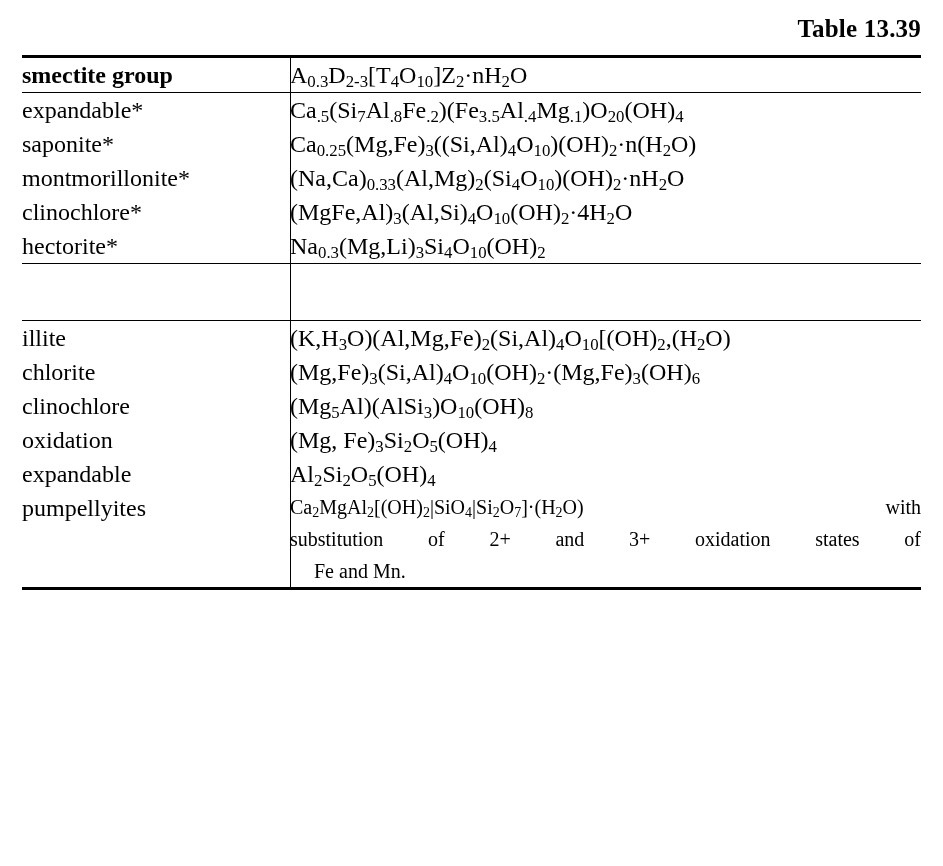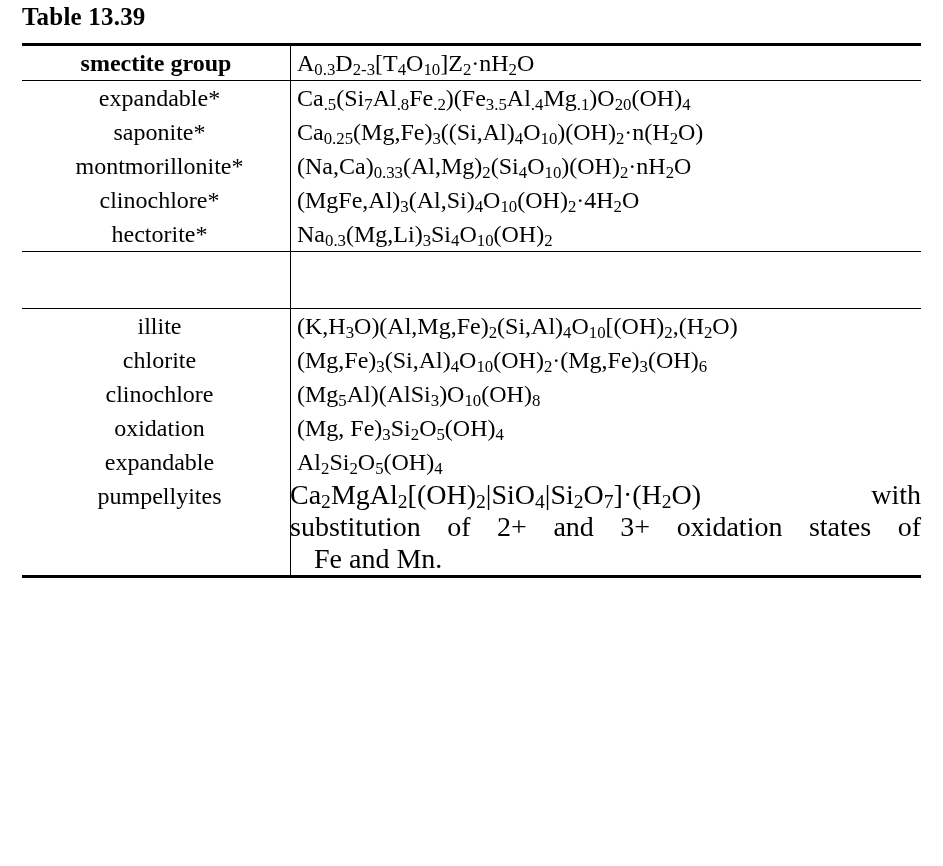--- a/index.html
+++ b/index.html
@@ -15,22 +15,22 @@
     overflow: hidden;
   }
   .page {
     position: relative;
     width: 943px;
     height: 866px;
     box-sizing: border-box;
     padding: 0 22px;
   }
   .title-block {
-    text-align: left;
-    padding-top: 0;
+    text-align: right;
+    padding-top: 12px;
   }
   .title-line {
     font-weight: bold;
     font-size: 25px;
     line-height: 33px;
     letter-spacing: 0.2px;
   }
   .table-wrap {
     margin-top: 10px;
     position: relative;
@@ -39,21 +39,20 @@
     width: 100%;
     border-collapse: collapse;
     table-layout: fixed;
   }
   table.main td {
     vertical-align: top;
     padding: 0;
   }
   .col-left {
     width: 268px;
-    text-align: center;
   }
   .rule-thick {
     border-top: 3px solid #000;
     height: 0;
     line-height: 0;
     font-size: 0;
   }
   .rule-thin {
     border-top: 1.5px solid #000;
     height: 0;
@@ -78,39 +77,38 @@
   }
   .head-name {
     font-weight: bold;
     font-size: 24px;
     line-height: 34px;
   }
   .formula, .mineral {
     font-size: 24px;
     line-height: 34px;
     white-space: nowrap;
-    padding-left: 7px;
   }
   .mineral {
     white-space: nowrap;
   }
   sub {
     font-size: 0.70em;
     vertical-align: -0.22em;
     line-height: 0;
   }
   .blockpad {
     padding-top: 7px;
     padding-bottom: 8px;
   }
   .spacer-block {
     height: 56px;
   }
   .note-line {
-    font-size: 28px;
+    font-size: 20px;
     line-height: 32px;
     text-align: justify;
   }
   .note-wrap {
     padding-right: 6px;
   }
   .justify-row {
     display: block;
     text-align: justify;
     text-align-last: justify;

